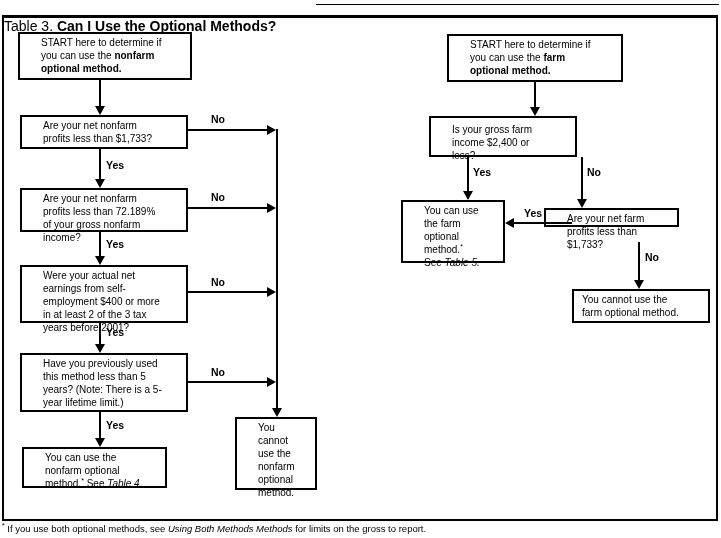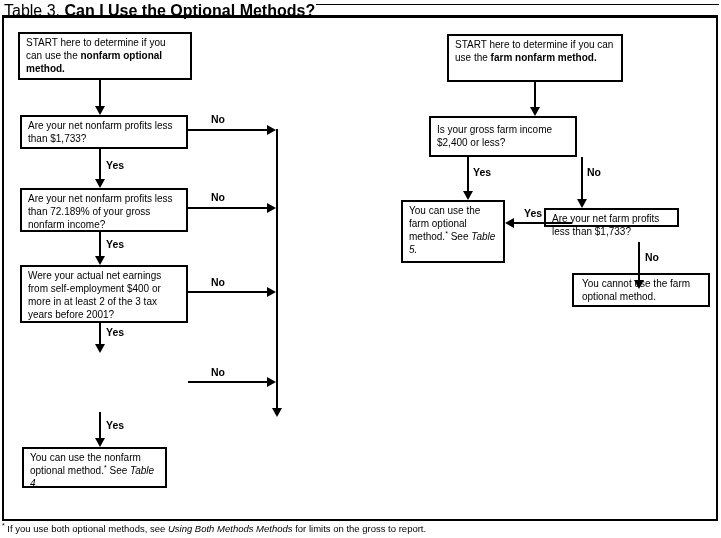--- a/index.html
+++ b/index.html
@@ -1,27 +1,27 @@
 <!DOCTYPE html>
 <html><head>
 <meta charset="utf-8">
 <style>
   html,body{margin:0;padding:0;background:#fff;}
   .canvas{
     position:relative;width:721px;height:538px;background:#fff;
     font-family:"Liberation Sans","DejaVu Sans",sans-serif;color:#000;overflow:hidden;
   }
-  .title{position:absolute;left:4px;top:2px;font-size:16px;white-space:nowrap;}
+  .title{position:absolute;left:4px;top:18px;font-size:14px;white-space:nowrap;}
   .title .prefix{font-weight:normal;}
   .title .main{font-weight:bold;}
   .title-rule{position:absolute;top:4px;left:316px;width:403px;height:1px;background:#000;}
   .outer{position:absolute;left:2px;top:15px;width:716px;height:506px;
     border:2px solid #000;border-top-width:3px;box-sizing:border-box;background:transparent;}
   .box{position:absolute;border:2px solid #000;background:#fff;box-sizing:border-box;
-    font-size:10px;line-height:13px;padding:2px 6px;}
+    font-size:10px;line-height:13px;padding:2px 21px;}
   .vl{position:absolute;width:2px;background:#000;}
   .hl{position:absolute;height:2px;background:#000;}
   .ah-down{position:absolute;width:0;height:0;
     border-left:5px solid transparent;border-right:5px solid transparent;border-top:9px solid #000;}
   .ah-right{position:absolute;width:0;height:0;
     border-top:5px solid transparent;border-bottom:5px solid transparent;border-left:9px solid #000;}
   .ah-left{position:absolute;width:0;height:0;
     border-top:5px solid transparent;border-bottom:5px solid transparent;border-right:9px solid #000;}
   .lbl{position:absolute;font-weight:bold;font-size:10.5px;line-height:11px;}
   sup{font-size:7px;line-height:0;}
@@ -43,23 +43,25 @@
   <div class="outer"></div>
 
   <div class="box" style="left:18px;top:32px;width:174px;height:48px;"><span>START here to determine if you can use the </span><b>nonfarm optional method.</b></div>
 
   <div class="box" style="left:20px;top:115px;width:168px;height:34px;"><span>Are your net nonfarm profits less than $1,733?</span></div>
 
   <div class="box" style="left:20px;top:188px;width:168px;height:44px;"><span>Are your net nonfarm profits less than 72.189% of your gross nonfarm income?</span></div>
 
   <div class="box" style="left:20px;top:265px;width:168px;height:58px;"><span>Were your actual net earnings from self-employment $400 or more in at least 2 of the 3 tax years before 2001?</span></div>
 
+  <div class="box" style="left:20px;top:353px;width:168px;height:59px;"><span>Have you previously used this method less than 5 years? (Note: There is a 5-year lifetime limit.)</span></div>
 
   <div class="box" style="left:22px;top:447px;width:145px;height:41px;"><span>You can use the nonfarm optional method.</span><sup>*</sup><span> See </span><i>Table 4.</i></div>
 
+  <div class="box" style="left:235px;top:417px;width:82px;height:73px;"><span>You cannot use the nonfarm optional method.</span></div>
 
   <div class="vl" style="left:99px;top:80px;height:26px;"></div>
   <div class="ah-down" style="left:95px;top:106px;"></div>
 
   <div class="vl" style="left:99px;top:149px;height:30px;"></div>
   <div class="ah-down" style="left:95px;top:179px;"></div>
   <div class="lbl" style="left:106px;top:160px;">Yes</div>
 
   <div class="vl" style="left:99px;top:232px;height:24px;"></div>
   <div class="ah-down" style="left:95px;top:256px;"></div>
@@ -85,29 +87,29 @@
   <div class="ah-right" style="left:267px;top:287px;"></div>
   <div class="lbl" style="left:211px;top:277px;">No</div>
 
   <div class="hl" style="left:188px;top:381px;width:79px;"></div>
   <div class="ah-right" style="left:267px;top:377px;"></div>
   <div class="lbl" style="left:211px;top:367px;">No</div>
 
   <div class="vl" style="left:276px;top:129px;height:280px;"></div>
   <div class="ah-down" style="left:272px;top:408px;"></div>
 
-  <div class="box" style="left:447px;top:34px;width:176px;height:48px;"><span>START here to determine if you can use the </span><b>farm nonfarm method.</b></div>
+  <div class="box" style="left:447px;top:34px;width:176px;height:48px;"><span>START here to determine if you can use the </span><b>farm optional method.</b></div>
 
   <div class="box" style="left:429px;top:116px;width:148px;height:41px;padding-top:5px;"><span>Is your gross farm income $2,400 or less?</span></div>
 
   <div class="box" style="left:401px;top:200px;width:104px;height:63px;"><span>You can use the farm optional method.</span><sup>*</sup><span> See </span><i>Table 5.</i></div>
 
   <div class="box" style="left:544px;top:208px;width:135px;height:19px;"><span>Are your net farm profits less than $1,733?</span></div>
 
-  <div class="box" style="left:572px;top:273px;width:138px;height:34px;padding-left:8px;"><span>You cannot use the farm optional method.</span></div>
+  <div class="box" style="left:572px;top:289px;width:138px;height:34px;padding-left:8px;"><span>You cannot use the farm optional method.</span></div>
 
   <div class="vl" style="left:534px;top:82px;height:25px;"></div>
   <div class="ah-down" style="left:530px;top:107px;"></div>
 
   <div class="vl" style="left:467px;top:157px;height:34px;"></div>
   <div class="ah-down" style="left:463px;top:191px;"></div>
   <div class="lbl" style="left:473px;top:167px;">Yes</div>
 
   <div class="vl" style="left:581px;top:157px;height:42px;"></div>
   <div class="ah-down" style="left:577px;top:199px;"></div>

